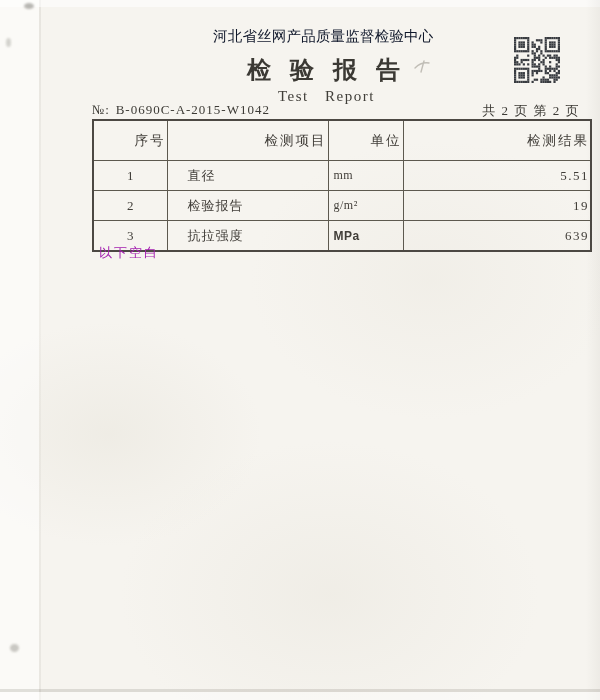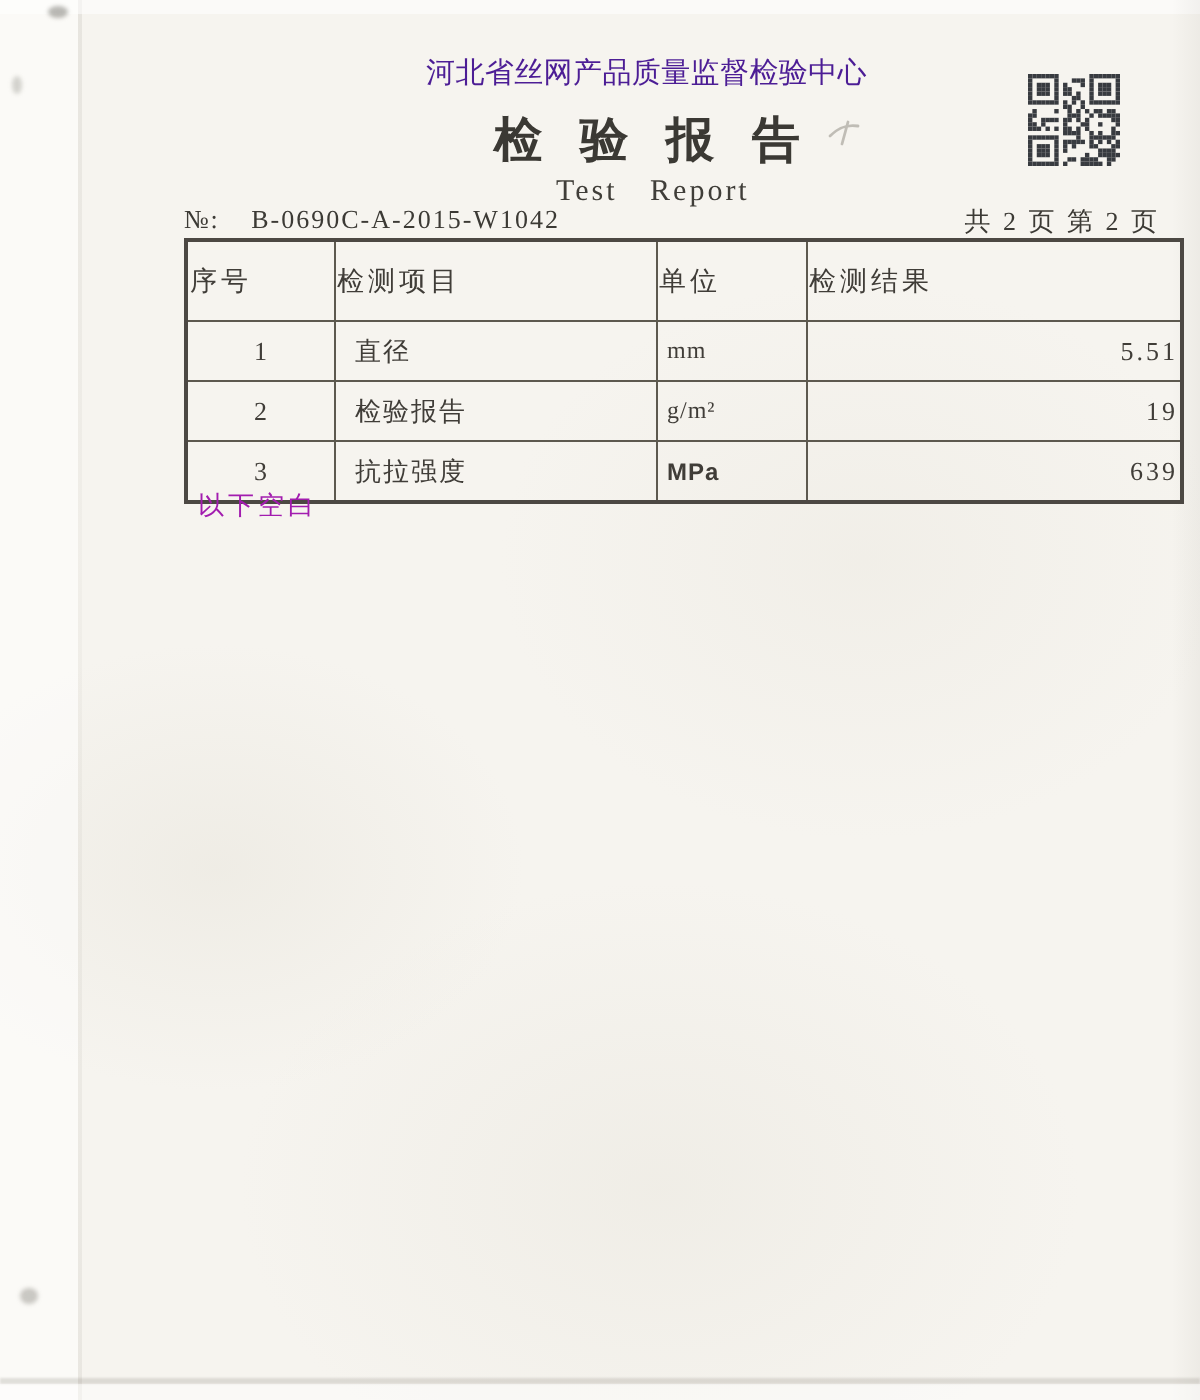--- a/index.html
+++ b/index.html
@@ -24,38 +24,38 @@
   .bottom-shadow { position:absolute; left:0; top:689px; width:600px; height:3px; background:rgba(120,114,104,0.2); filter:blur(0.6px); }
   .bottom-strip  { position:absolute; left:0; top:692px; width:600px; height:8px; background:rgba(255,255,255,0.45); }
   .right-shade { position:absolute; right:0; top:0; width:14px; height:700px;
                  background:linear-gradient(90deg, rgba(0,0,0,0), rgba(90,85,75,0.06)); }
   .smudge { position:absolute; border-radius:50%; filter:blur(1px); }
   .smudge.s1 { left:24px; top:3px;   width:10px; height:6px; background:rgba(100,98,92,0.45); }
   .smudge.s2 { left:6px;  top:38px;  width:5px;  height:9px; background:rgba(120,118,110,0.3); }
   .smudge.s3 { left:10px; top:644px; width:9px;  height:8px; background:rgba(110,106,98,0.35); }
   .pen-mark { position:absolute; left:412px; top:58px; opacity:0.45; }
 
-  .org-name  { position:absolute; left:213px; top:27px;  font-size:14.5px; letter-spacing:0.2px; color:#4c1d95; white-space:nowrap;text-align:right; }
+  .org-name  { position:absolute; left:213px; top:27px;  font-size:14.5px; letter-spacing:0.2px; color:#0f172a; white-space:nowrap;text-align:right; }
   .title-cn  { position:absolute; left:247px; top:54px;  font-size:24px; letter-spacing:19px; font-weight:600; color:#3b3934; white-space:nowrap;text-align:center; }
   .title-en  { position:absolute; left:278px; top:88px;  font-size:15px; word-spacing:11px; letter-spacing:1.5px; color:#403e39; white-space:nowrap;text-align:center; }
   .report-no { position:absolute; left:92px;  top:102px; font-size:13px; letter-spacing:0.8px; color:#3c3a35; white-space:nowrap; }
-  .report-no .num { margin-left:16px; letter-spacing:1px; }
+  .report-no .num { margin-left:6px; letter-spacing:1px; }
   .page-info { position:absolute; right:20px; top:102px; font-size:13px; letter-spacing:1.5px; color:#3c3a35; white-space:nowrap; }
   .qr { position:absolute; left:514px; top:37px; width:46px; height:46px; }
 
   table.results {
     position:absolute; left:92px; top:119px; width:498px;
     border-collapse:collapse; table-layout:fixed;
     border:2px solid #4c4843;
   }
   .results th, .results td { border:1px solid #5d594f; color:#403d38; }
-  .results th { height:37px; font-size:13.5px; letter-spacing:2px; font-weight:normal; text-align:left;margin-top:16px; }
+  .results th { height:37px; font-size:13.5px; letter-spacing:2px; font-weight:normal; text-align:right;margin-top:16px; }
   .results td { height:27px; font-size:13px; }
   td.c-no     { text-align:center; }
-  td.c-item   { padding-left:10px; letter-spacing:1px; }
+  td.c-item   { padding-left:20px; letter-spacing:1px; }
   td.c-unit   { padding-left:5px;  font-size:12px; letter-spacing:0.5px;margin-top:21px; }
   td.c-unit.bold { font-weight:bold; font-size:12px; font-family:"Liberation Sans","DejaVu Sans",sans-serif; }
   td.c-result { padding-left:7px;  letter-spacing:1.5px;text-align:right; }
   .below-blank { position:absolute; left:99px; top:244px; font-size:13px; letter-spacing:2px; color:#a21caf; }
 </style>
 </head>
 <body>
 
 <div class="page">
 

